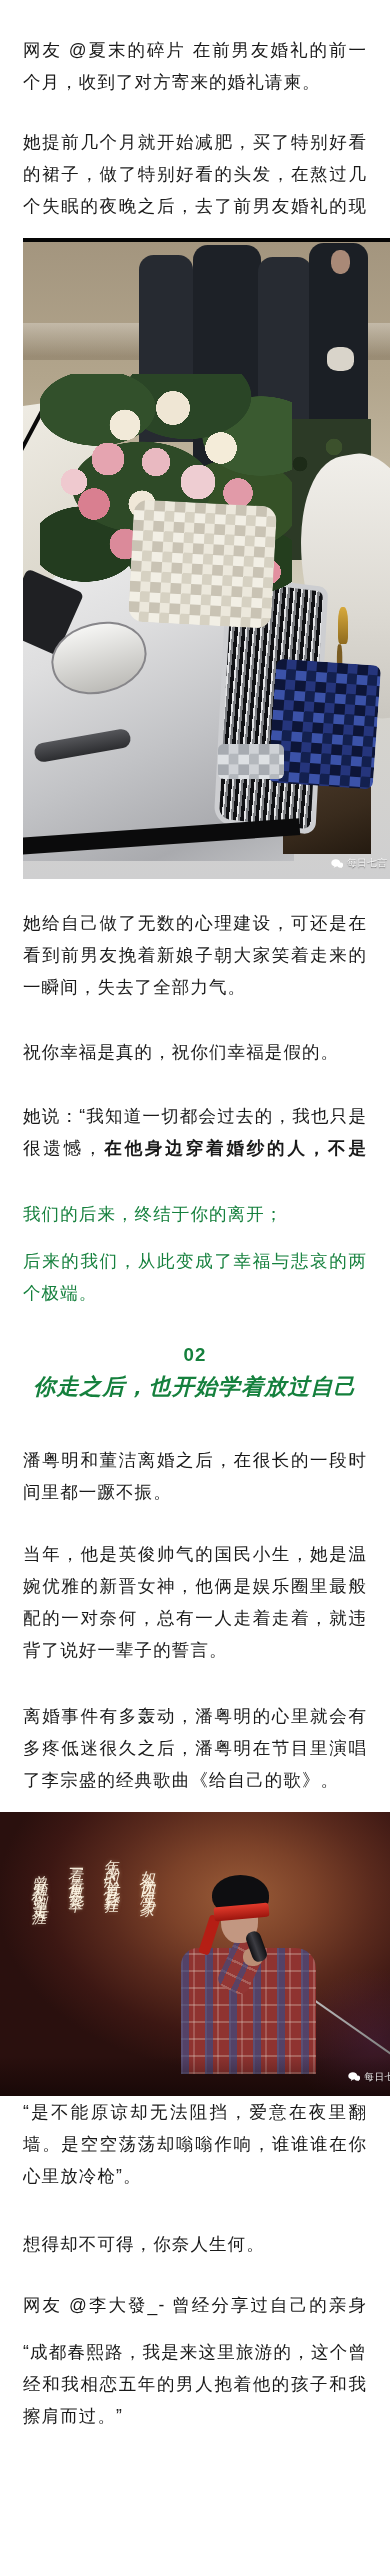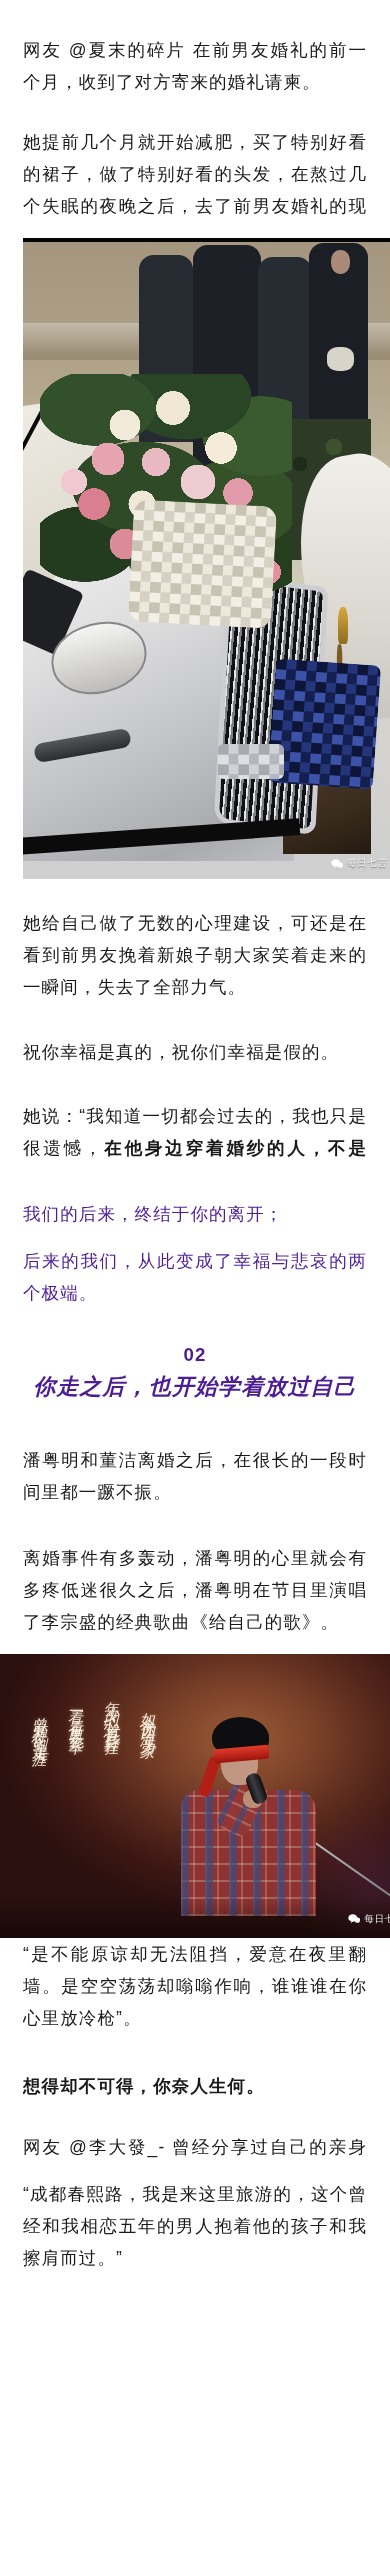--- a/index.html
+++ b/index.html
@@ -12,23 +12,23 @@
   p{margin:15px;}
   .para{text-align:justify;}
   .h1l{height:32px;overflow:hidden;}
   .h2l{height:65px;overflow:hidden;}
   .h3l{height:97px;overflow:hidden;}
   .h4l{height:129px;overflow:hidden;}
   .mt0{margin-top:0;}
   .mt44{margin-top:25px;} .mt48{margin-top:27px;} .mt50{margin-top:28px;}
   .mt52{margin-top:29px;} .mt56{margin-top:32px;} .mt58{margin-top:33px;}
   .mt62{margin-top:35px;} .mt72{margin-top:41px;}
-  .red{color:#4c1d95;}
+  .red{color:#15803d;}
   .center{text-align:center;}
-  .bold{font-weight:700;}
+  .bold{font-weight:400;}
   h2,h3{margin:0;font-weight:700;}
   .num{font-size:18.7px;}
   .ttl{font-size:22px;font-style:italic;}
 
   
   figure{padding:12px;text-decoration:underline;}
   .photo1{
     position:relative;width:349px;height:617px;margin:13.6px 0 0 14.7px;
     overflow:hidden;letter-spacing:0;line-height:normal;
     background:linear-gradient(180deg,#a3957e 0%,#b2a58c 22%,#c3b9a3 40%,#d3cebd 55%,#d6d4cd 70%,#cfcfd0 100%);
@@ -205,20 +205,21 @@
   <p class="para h2l mt56"><span>她说：“我知道一切都会过去的，我也只是很遗憾，</span><b>在他身边穿着婚纱的人，不是我。</b><span>”</span></p>
 
   <p class="para h1l mt58 red">我们的后来，终结于你的离开；</p>
   <p class="para h2l mt0 red">后来的我们，从此变成了幸福与悲哀的两个极端。</p>
 
   <h2 class="center red num h1l mt52">02</h2>
   <h3 class="center red ttl h1l mt0">你走之后，也开始学着放过自己</h3>
 
 
   <p class="para h2l mt72">潘粤明和董洁离婚之后，在很长的一段时间里都一蹶不振。</p>
+  <p class="para h4l mt52">当年，他是英俊帅气的国民小生，她是温婉优雅的新晋女神，他俩是娱乐圈里最般配的一对奈何，总有一人走着走着，就违背了说好一辈子的誓言。</p>
   <p class="para h3l mt58">离婚事件有多轰动，潘粤明的心里就会有多疼低迷很久之后，潘粤明在节目里演唱了李宗盛的经典歌曲《给自己的歌》。</p>
 
   <figure class="photo2">
     <div class="glow"></div>
     <div class="callig">
       <span class="c1">曾梦想仗剑走天涯</span>
       <span class="c2">看一看世界繁华</span>
       <span class="c3">年少的心总有些轻狂</span>
       <span class="c4">如今你四海为家</span>
     </div>

